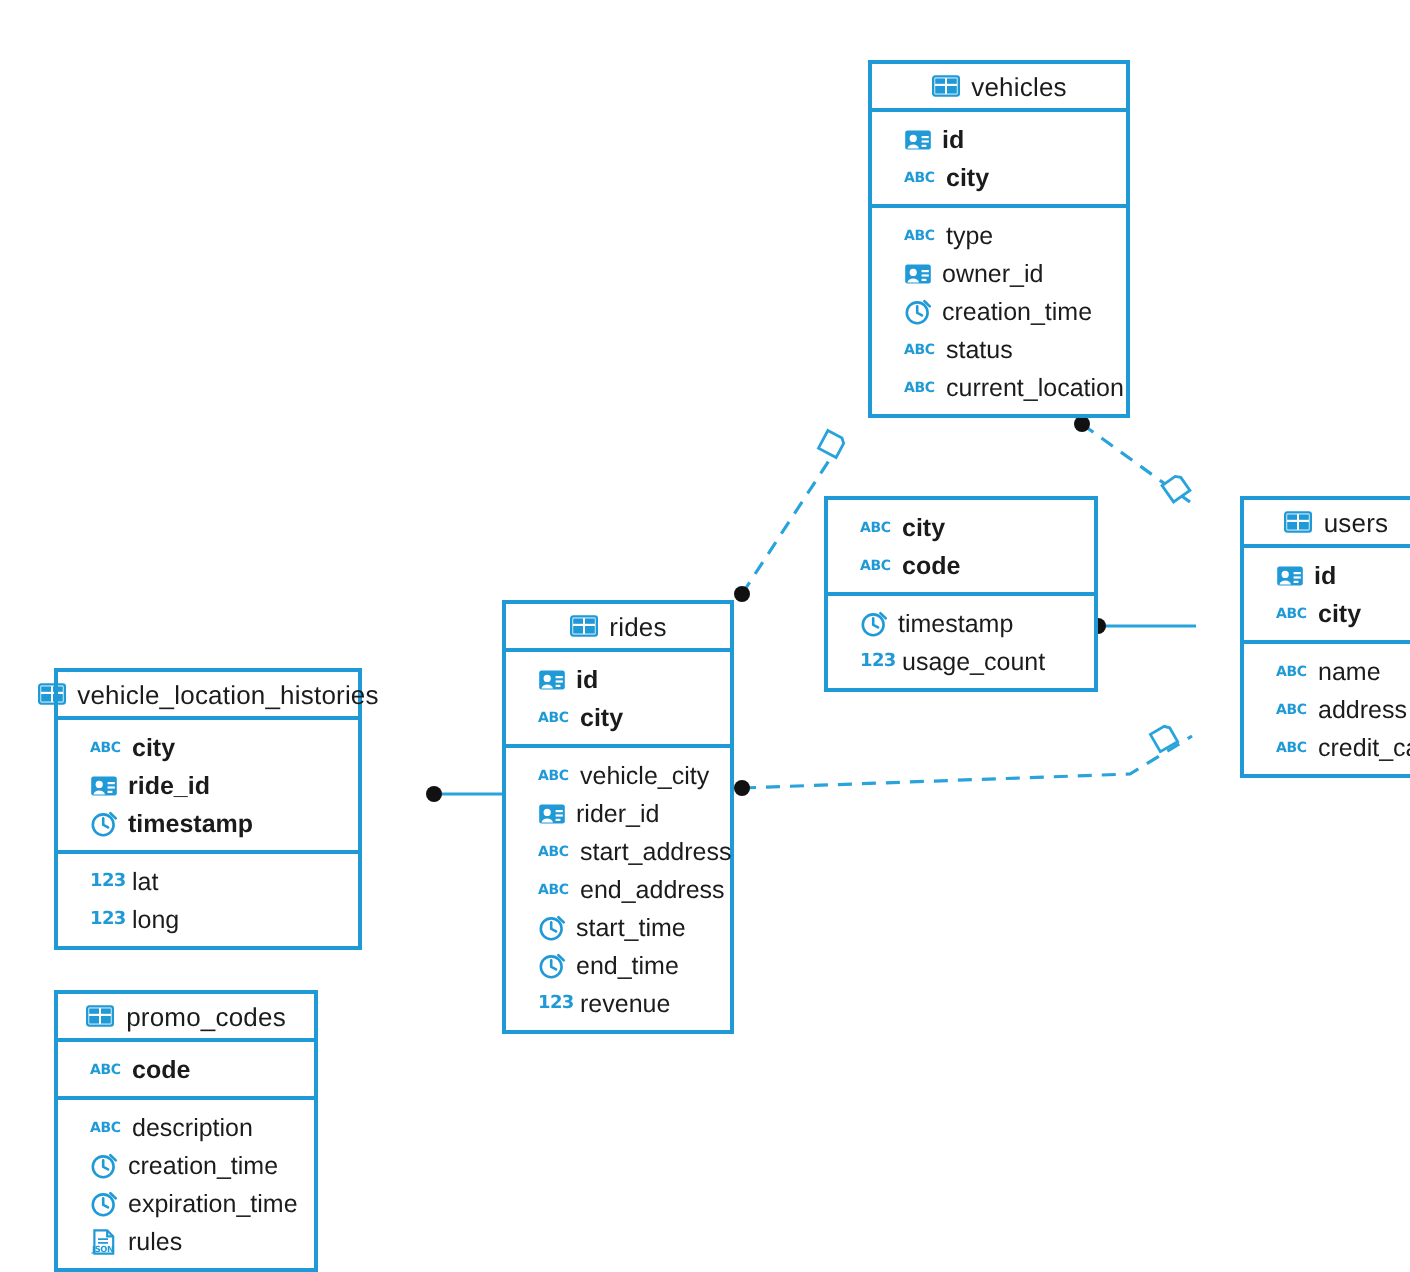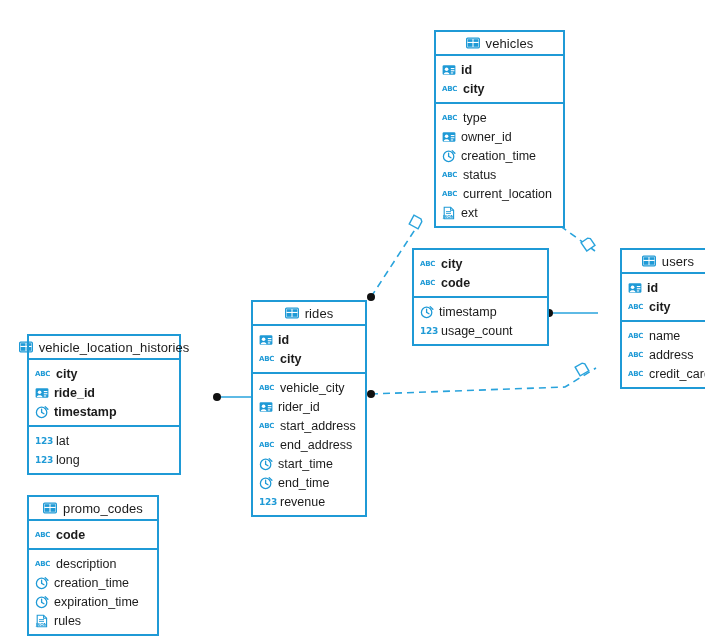--- a/index.html
+++ b/index.html
@@ -61,21 +61,21 @@
   }
   .tbl-section.pk {
     border-bottom: 2px solid #1f9ad6;
   }
 
   .col-row {
     display: flex;
     align-items: center;
     gap: 5px;
     height: 19px;
-    padding: 0 6px;
+    padding: 0 16px;
     white-space: nowrap;
   }
   .col-name {
     font-size: 12.5px;
     color: #1b1b1b;
   }
   .col-row.key .col-name {
     font-weight: bold;
   }
 
@@ -218,31 +218,20 @@
           <span class="col-name">creation_time</span>
         </div>
         <div class="col-row">
           <span class="ico ico-abc">ABC</span>
           <span class="col-name">status</span>
         </div>
         <div class="col-row">
           <span class="ico ico-abc">ABC</span>
           <span class="col-name">current_location</span>
         </div>
-        <div class="col-row">
-          <span class="ico ico-json">
-            <svg width="14" height="14" viewBox="0 0 14 14">
-              <path d="M2.2 1.2 H8.6 L11.6 4.2 V12.8 H2.2 Z" fill="none" stroke="#1f9ad6" stroke-width="1.1"></path>
-              <path d="M8.6 1.2 V4.2 H11.6" fill="none" stroke="#1f9ad6" stroke-width="1.1"></path>
-              <path d="M4.0 5.6 H9.0 M4.0 7.4 H9.0" stroke="#1f9ad6" stroke-width="0.9"></path>
-            </svg>
-            <span class="ico-json-lbl">JSON</span>
-          </span>
-          <span class="col-name">ext</span>
-        </div>
       </div>
     </div>
     <div class="table-node" style="left: 412px; top: 248px; width: 137px;">
       <div class="tbl-section pk">
         <div class="col-row key">
           <span class="ico ico-abc">ABC</span>
           <span class="col-name">city</span>
         </div>
         <div class="col-row key">
           <span class="ico ico-abc">ABC</span>

